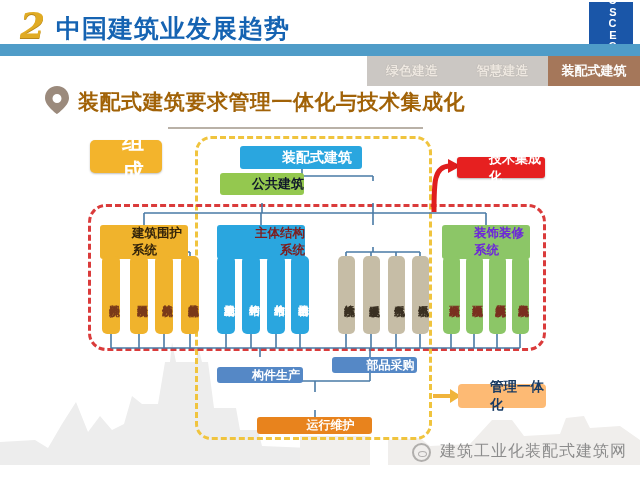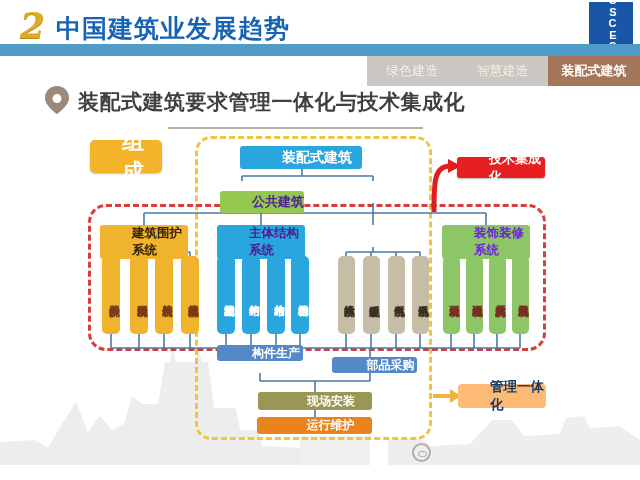--- a/index.html
+++ b/index.html
@@ -17,47 +17,47 @@
              word-break:break-all;text-align:right;}
   .blue-bar{left:0;top:44px;width:640px;height:12px;background:#4f9cc8;}
 
   
   .tab{top:56px;height:30px;display:flex;align-items:center;justify-content:center;
        font-size:13px;font-weight:bold;cursor:default;}
   .tab-inactive{background:#cbc7c3;color:#eee8e1;text-shadow:0 0 1px #9a958f;}
   .tab-active{background:#a5775a;color:#fdfdfc;}
 
   
-  .page-title{left:78px;top:88px;font-size:21px;font-weight:bold;color:#404040;letter-spacing:.5px;}
+  .page-title{left:78px;top:88px;font-size:21px;font-weight:bold;color:#a16207;letter-spacing:.5px;}
   .title-underline{left:168px;top:127px;width:255px;height:2px;background:#b9b1a7;}
 
   
   .yellow-rect{left:195px;top:136px;width:237px;height:304px;border:3px dashed #f0c43e;border-radius:16px;}
   .red-rect{left:88px;top:204px;width:458px;height:147px;border:3px dashed #da3b3b;border-radius:18px;}
 
   
   .box{display:flex;align-items:center;justify-content:center;font-weight:bold;border-radius:3px;padding-left:32px;}
   .comp-label{left:90px;top:140px;width:72px;height:33px;background:#f3b42c;color:#fff;
               font-size:22px;letter-spacing:3px;border-radius:5px;box-shadow:0 1px 2px rgba(0,0,0,.25);}
   .root-box{left:240px;top:146px;width:122px;height:23px;background:#2aa6df;color:#fff;font-size:14px;}
-  .pub-box{left:220px;top:191px;width:84px;height:22px;background:#94c84f;color:#4c1d95;font-size:13px;}
+  .pub-box{left:220px;top:173px;width:84px;height:22px;background:#94c84f;color:#0f172a;font-size:13px;}
   .res-box{left:331px;top:181px;width:84px;height:22px;background:#f0c28f;color:#4a3418;font-size:13px;}
 
   .ghdr{top:225px;width:88px;height:34px;font-size:12.5px;}
-  .g1h{background:#f0b32c;color:#34240a;} .g2h{background:#2aa6df;color:#4c1d95;}
+  .g1h{background:#f0b32c;color:#34240a;} .g2h{background:#2aa6df;color:#7f1d1d;text-align:right;}
   .g3h{background:#c6bda6;color:#322b18;} .g4h{background:#8cc667;color:#6d28d9;}
 
   .vbox{top:256px;width:18px;height:78px;border-radius:5px;display:flex;justify-content:center;
         padding-top:4px;font-weight:bold;font-size:10.5px;line-height:1.12;
         writing-mode:vertical-rl;text-orientation:upright;}
   .g1v{background:#f0b32c;color:#7a3a1a;} .g2v{background:#2aa6df;color:#fff;}
   .g3v{background:#c6bda6;color:#3a3022;} .g4v{background:#8cc667;color:#7a3020;}
 
   .proc{font-size:12px;color:#fff;}
-  .proc1{left:217px;top:345px;width:86px;height:16px;background:#5588c6;}
+  .proc1{left:217px;top:367px;width:86px;height:16px;background:#5588c6;}
   .proc2{left:332px;top:357px;width:85px;height:16px;background:#5588c6;}
   .proc3{left:258px;top:392px;width:114px;height:18px;background:#9a9655;}
   .proc4{left:257px;top:417px;width:115px;height:17px;background:#e8831d;}
 
   .tech-box{left:457px;top:157px;width:88px;height:21px;background:#e62020;color:#fff;
             font-size:13px;border-radius:3px;box-shadow:0 1px 2px rgba(0,0,0,.3);}
   .mgmt-box{left:458px;top:384px;width:88px;height:24px;background:#fdba74;color:#173a63;
             font-size:13.5px;border-radius:4px;}
 
   
@@ -149,21 +149,21 @@
   <div class="abs vbox g3v" style="left:388px;width:17px;">电气系统</div>
   <div class="abs vbox g3v" style="left:412px;width:17px;">电讯系统</div>
 
   <div class="abs vbox g4v" style="left:443px;width:17px;">墙面系统</div>
   <div class="abs vbox g4v" style="left:466px;width:17px;">楼地面系统</div>
   <div class="abs vbox g4v" style="left:489px;width:17px;">集成厨房系统</div>
   <div class="abs vbox g4v" style="left:512px;width:17px;">集成卫浴系统</div>
 
   <div class="abs box proc proc1">构件生产</div>
   <div class="abs box proc proc2">部品采购</div>
-  <div class="abs box proc proc3">现场安装</div>
   <div class="abs box tech-box">技术集成化</div>
 
   <div class="abs box proc proc4">运行维护</div>
   <div class="abs box mgmt-box">管理一体化</div>
 
   <div class="abs foot-icon"></div>
+  <div class="abs foot-text">建筑工业化装配式建筑网</div>
 
 </div>
 
 </body></html>

